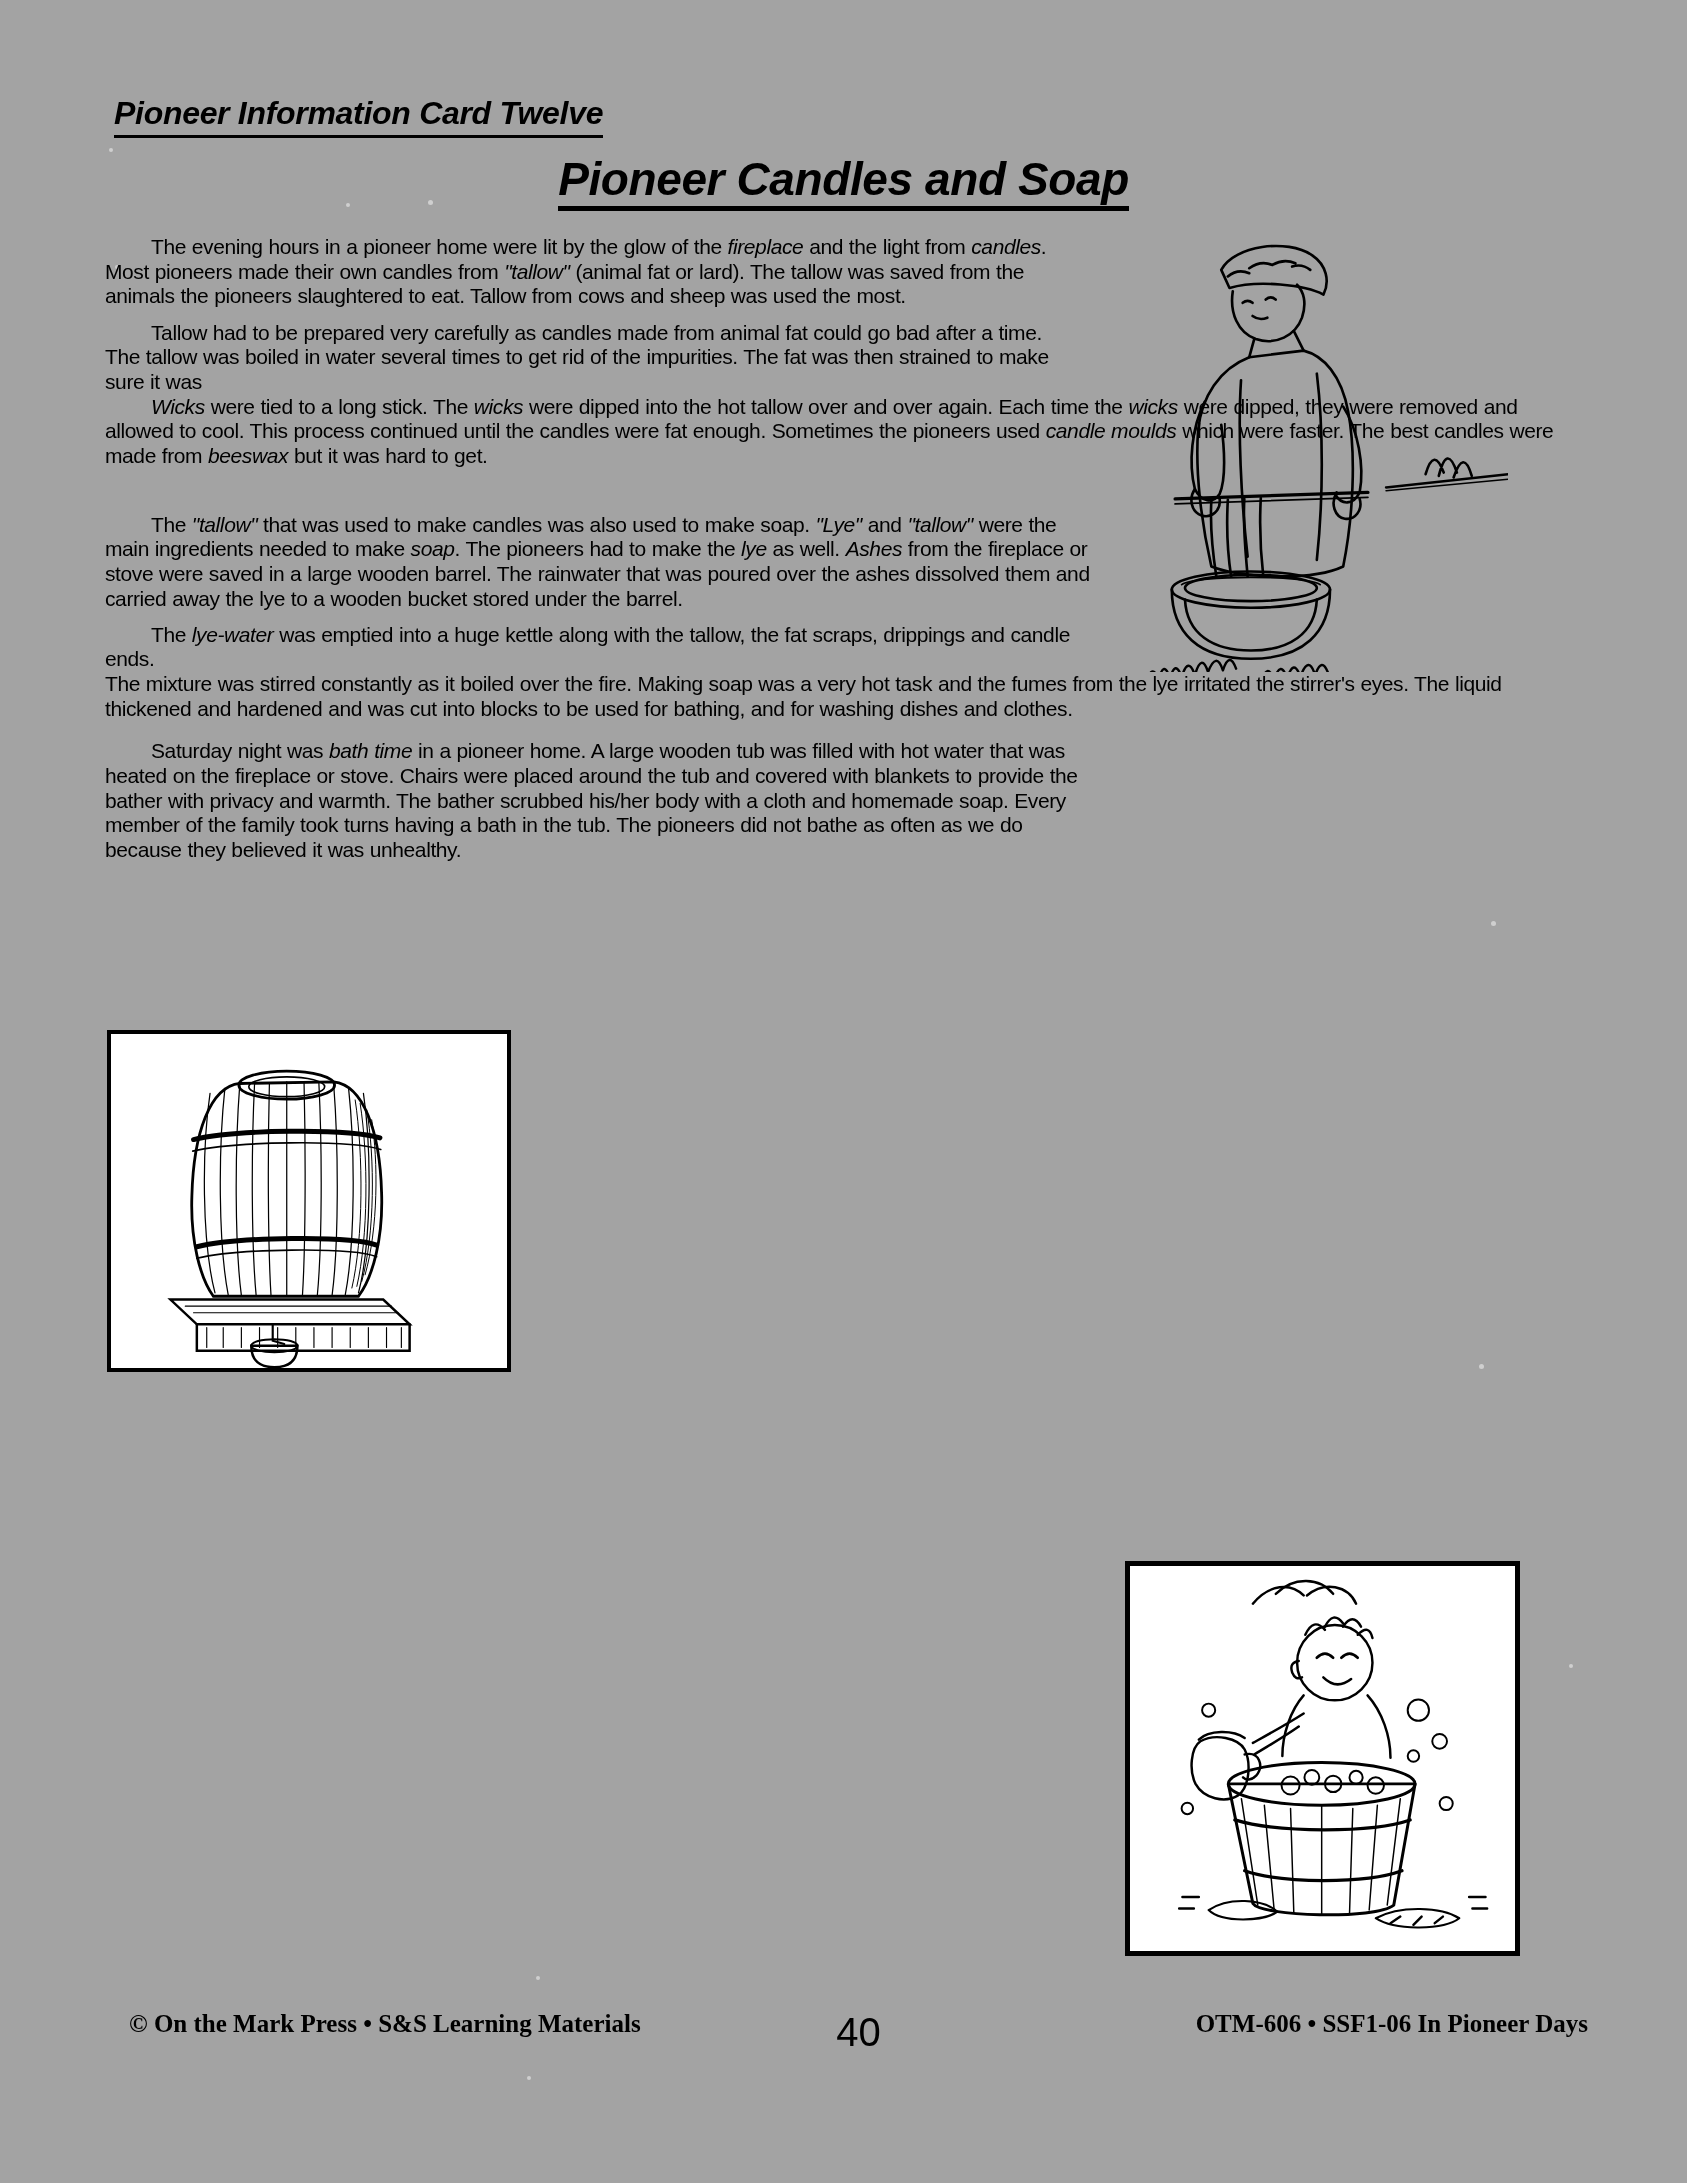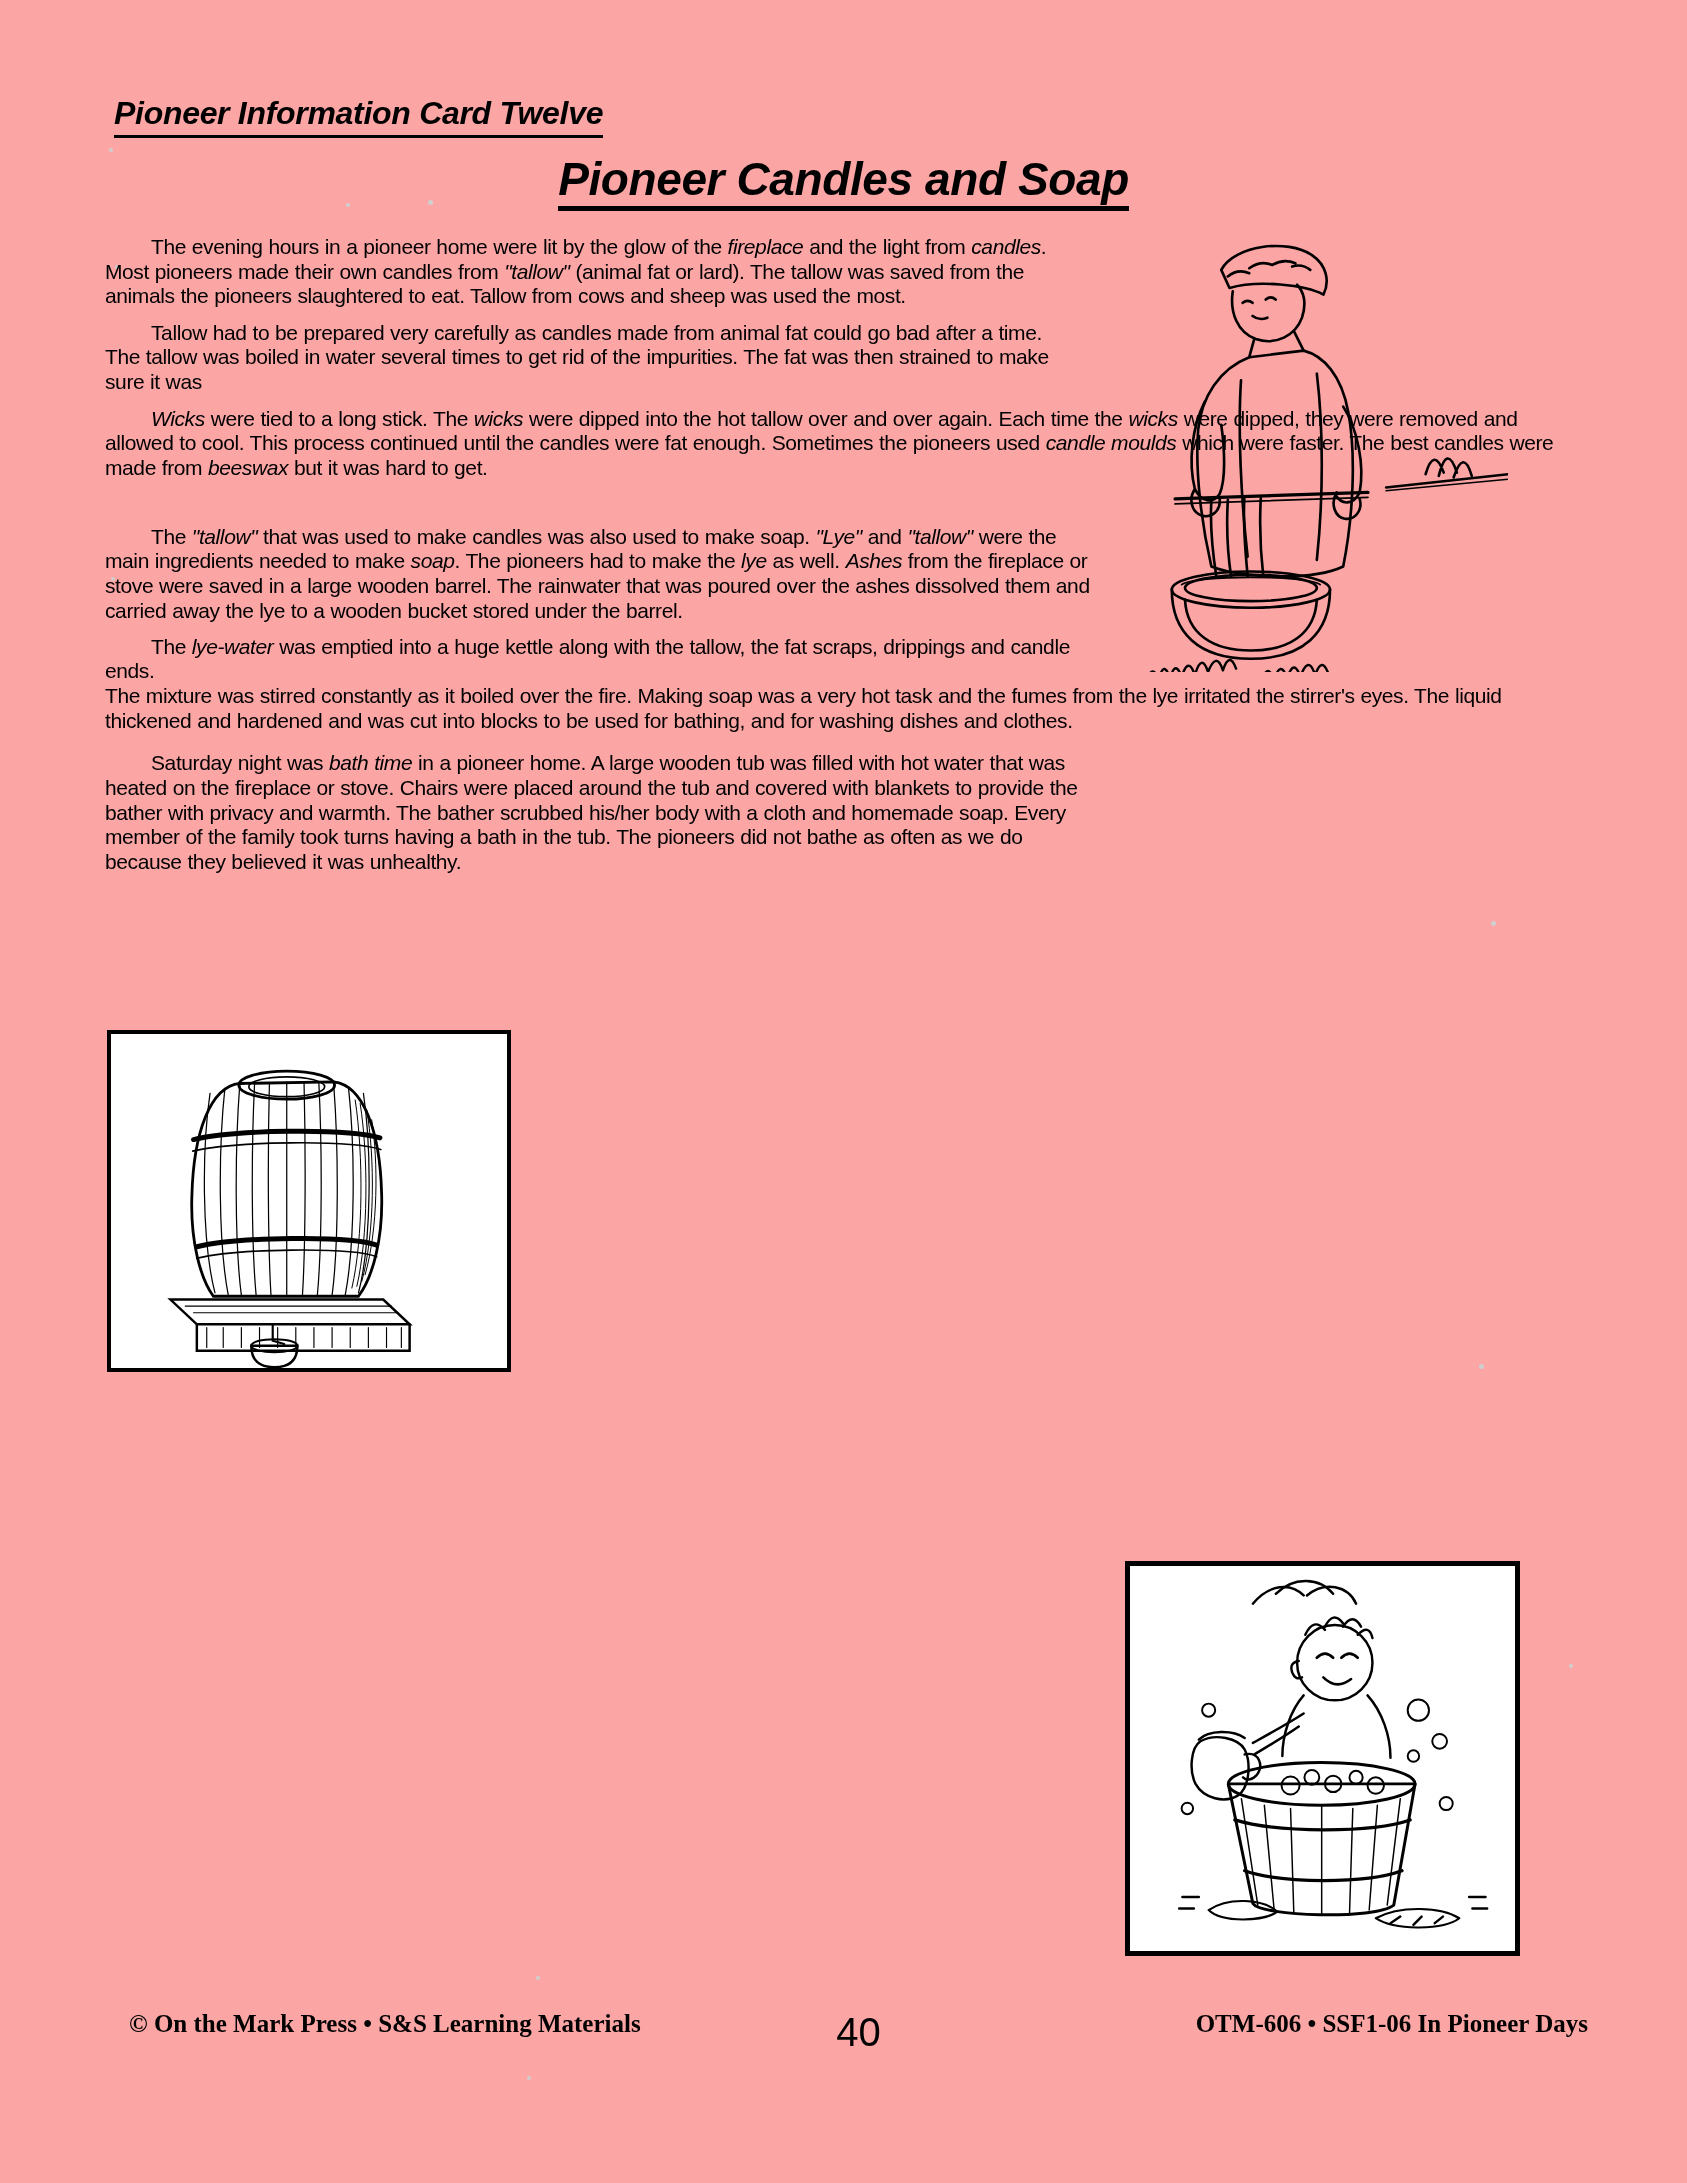--- a/index.html
+++ b/index.html
@@ -8,21 +8,21 @@
     background: #ffffff;
   }
   body {
     font-family: "Liberation Sans", sans-serif;
     color: #000000;
   }
   .page {
     position: relative;
     width: 1687px;
     height: 2183px;
-    background: #fca5a5;
+    background: #a3a3a3;
     overflow: hidden;
     box-sizing: border-box;
   }
 
   
   .card-header {
     position: absolute;
     left: 114px;
     top: 95px;
     font-size: 32px;
@@ -195,21 +195,21 @@
         <path d="M352 316 L500 300" stroke-width="3"></path>
         <path d="M352 320 L500 306" stroke-width="1.8"></path>
       </g>
     </svg>
   </div>
 
   <div class="body-area">
 
     <p class="para col-narrow-1"><span class="ind"></span><span>The evening hours in a pioneer home were lit by the glow of the </span><em>fireplace</em><span> and the light from </span><em>candles</em><span>.  Most pioneers made their own candles from </span><em>"tallow"</em><span> (animal fat or lard).  The tallow was saved from the animals the pioneers slaughtered to eat.  Tallow from cows and sheep was used the most.</span></p>
 
-    <p class="para col-narrow-1" style="margin-bottom:12px;"><span class="ind"></span><span>Tallow had to be prepared very carefully as candles made from animal fat could go bad after a time.  The tallow was boiled in water several times to get rid of the impurities.  The fat was then strained to make sure it was</span></p>
+    <p class="para col-narrow-1" style="margin-bottom:0;"><span class="ind"></span><span>Tallow had to be prepared very carefully as candles made from animal fat could go bad after a time.  The tallow was boiled in water several times to get rid of the impurities.  The fat was then strained to make sure it was</span></p>
 
 
     <p class="para" style="width:1483px;"><span class="ind"></span><em>Wicks</em><span> were tied to a long stick.  The </span><em>wicks</em><span> were dipped into the hot tallow over and over again.  Each time the </span><em>wicks</em><span> were dipped, they were removed and allowed to cool.  This process continued until the candles were fat enough.  Sometimes the pioneers used </span><em>candle moulds</em><span> which were faster.  The best candles were made from </span><em>beeswax</em><span> but it was hard to get.</span></p>
 
     <p class="para col-narrow-2" style="margin-top:44px;"><span class="ind"></span><span>The </span><em>"tallow"</em><span> that was used to make candles was also used to make soap.  </span><em>"Lye"</em><span> and </span><em>"tallow"</em><span> were the main ingredients needed to make </span><em>soap</em><span>.  The pioneers had to make the </span><em>lye</em><span> as well.  </span><em>Ashes</em><span> from the fireplace or stove were saved in a large wooden barrel.  The rainwater that was poured over the ashes dissolved them and carried away the lye to a wooden bucket stored under the barrel.</span></p>
 
     <p class="para col-narrow-2" style="margin-bottom:0;"><span class="ind"></span><span>The </span><em>lye-water</em><span> was emptied into a huge kettle along with the tallow, the fat scraps, drippings and candle ends.</span></p>
 
     <p class="para" style="width:1483px;margin-top:0;"><span>The mixture was stirred constantly as it boiled over the fire.  Making soap was a very hot task and the fumes from the lye irritated the stirrer's eyes. The liquid thickened and hardened and was cut into blocks to be used for bathing, and for washing dishes and clothes.</span></p>
 

